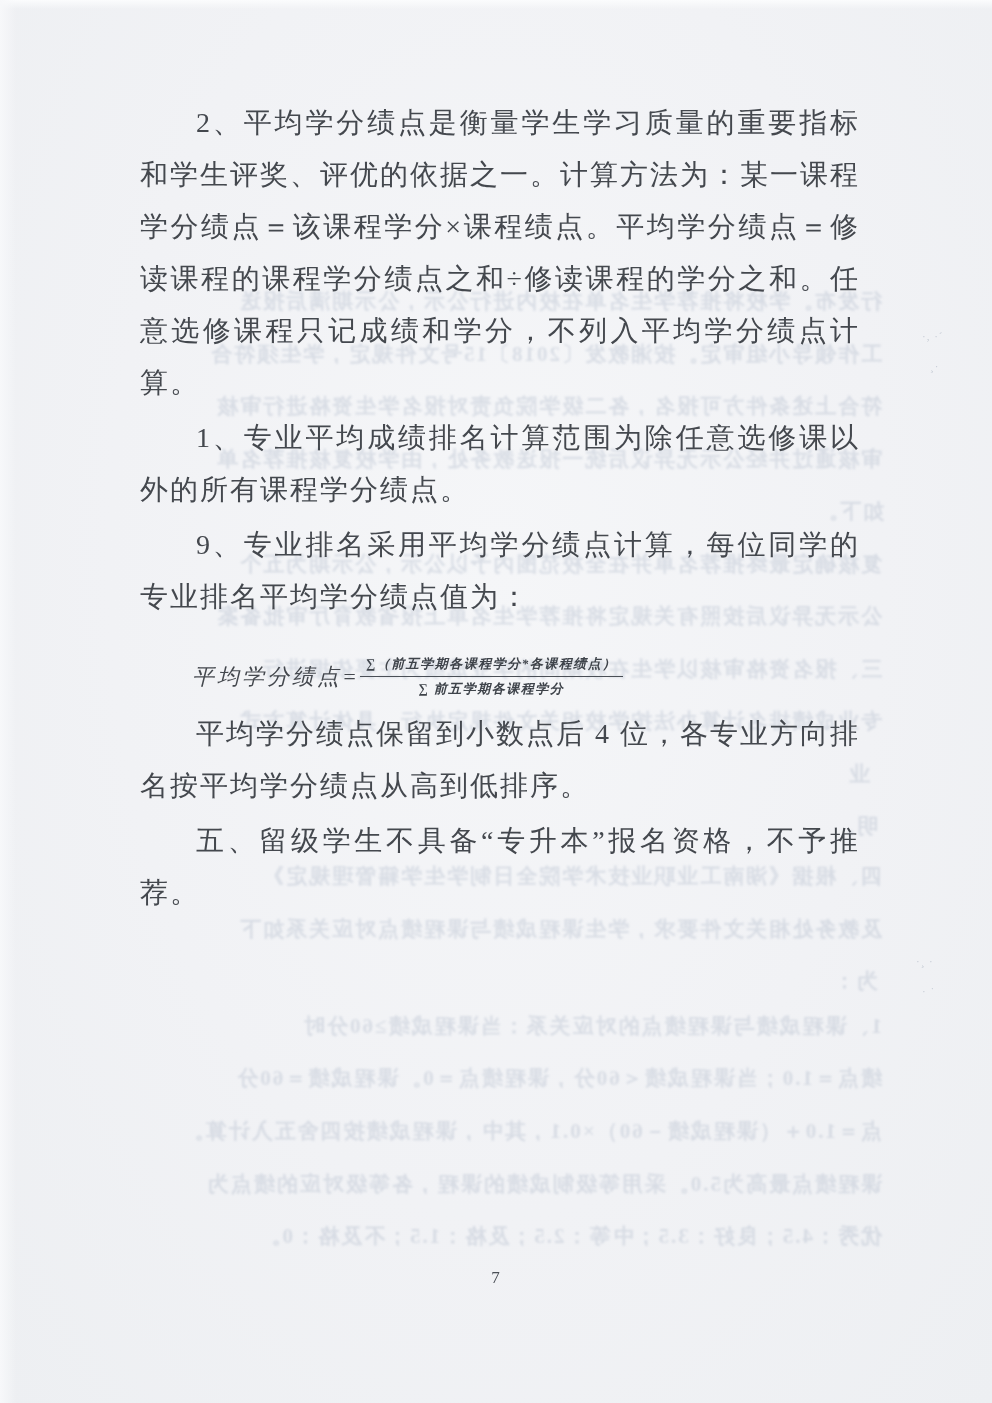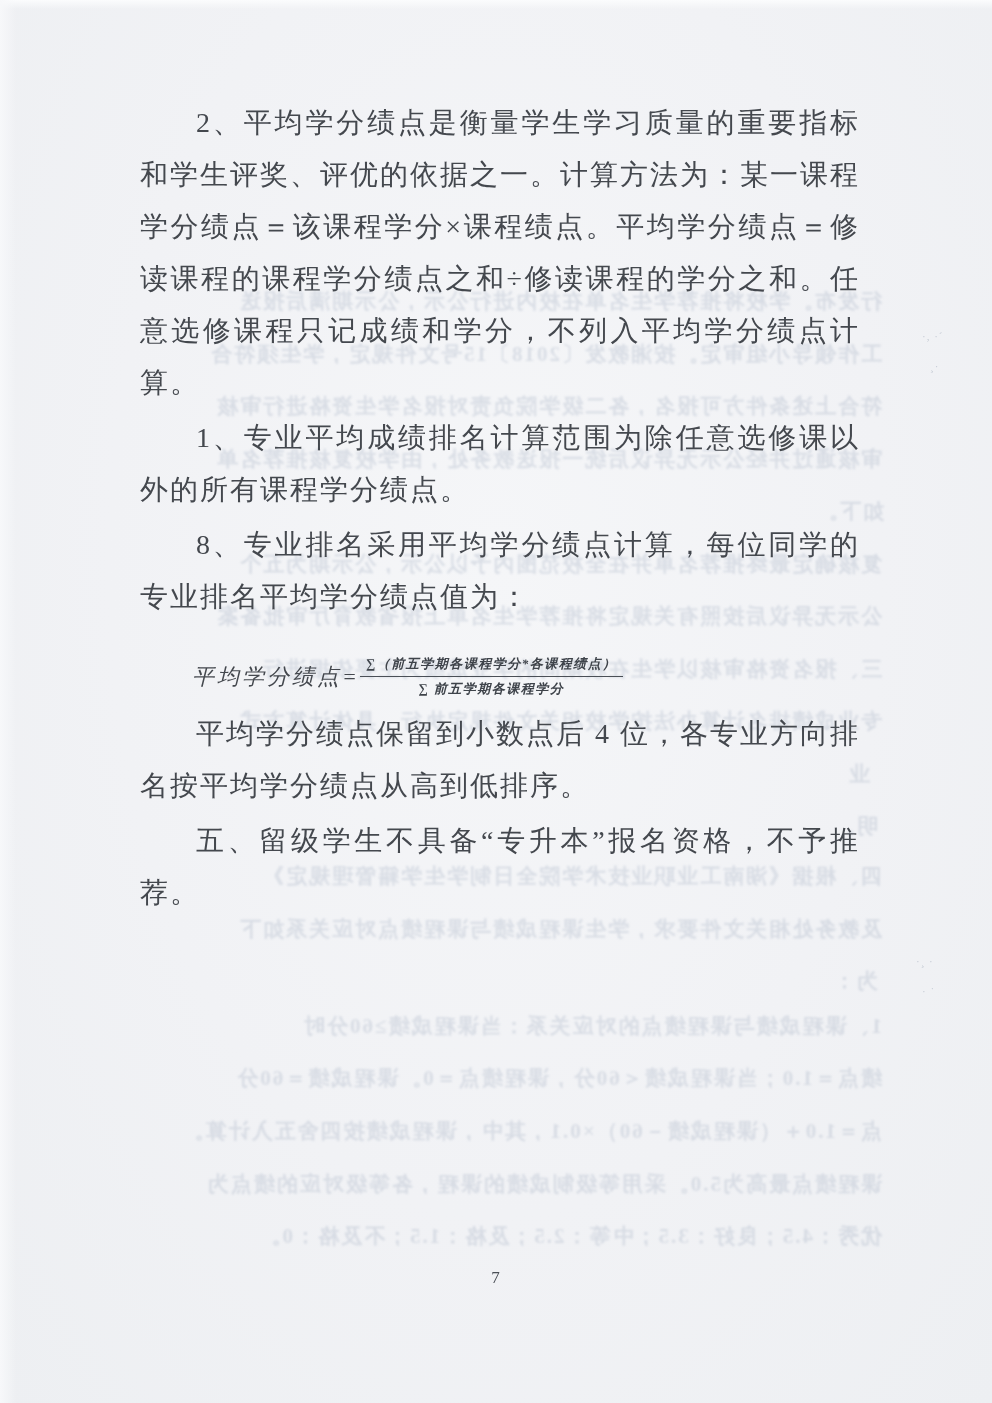--- a/index.html
+++ b/index.html
@@ -137,21 +137,21 @@
       <div class="ghost" style="top: 1222px;">优秀：4.5；良好：3.5；中等：2.5；及格：1.5；不及格：0。</div>
       <div class="speck" style="top: 330px; left: 922px;">·, ·´</div>
       <div class="speck" style="top: 360px; left: 930px;">¸·</div>
       <div class="speck" style="top: 955px; left: 916px;">·¸ ·</div>
       <div class="speck" style="top: 985px; left: 922px;">· ˙</div>
     </div>
 
   <div class="content">
     <p class="para">2、平均学分绩点是衡量学生学习质量的重要指标和学生评奖、评优的依据之一。计算方法为：某一课程学分绩点＝该课程学分×课程绩点。平均学分绩点＝修读课程的课程学分绩点之和÷修读课程的学分之和。任意选修课程只记成绩和学分，不列入平均学分绩点计算。</p>
     <p class="para">1、专业平均成绩排名计算范围为除任意选修课以外的所有课程学分绩点。</p>
-    <p class="para">8、专业排名采用平均学分绩点计算，每位同学的专业排名平均学分绩点值为：</p>
+    <p class="para">9、专业排名采用平均学分绩点计算，每位同学的专业排名平均学分绩点值为：</p>
 
     <div class="formula-row">
       <span class="formula-lhs">平均学分绩点=</span>
       <span class="frac">
         <span class="num">∑（前五学期各课程学分*各课程绩点）</span>
         <span class="den">∑ 前五学期各课程学分</span>
       </span>
     </div>
 
     <p class="para">平均学分绩点保留到小数点后 4 位，各专业方向排名按平均学分绩点从高到低排序。</p>

